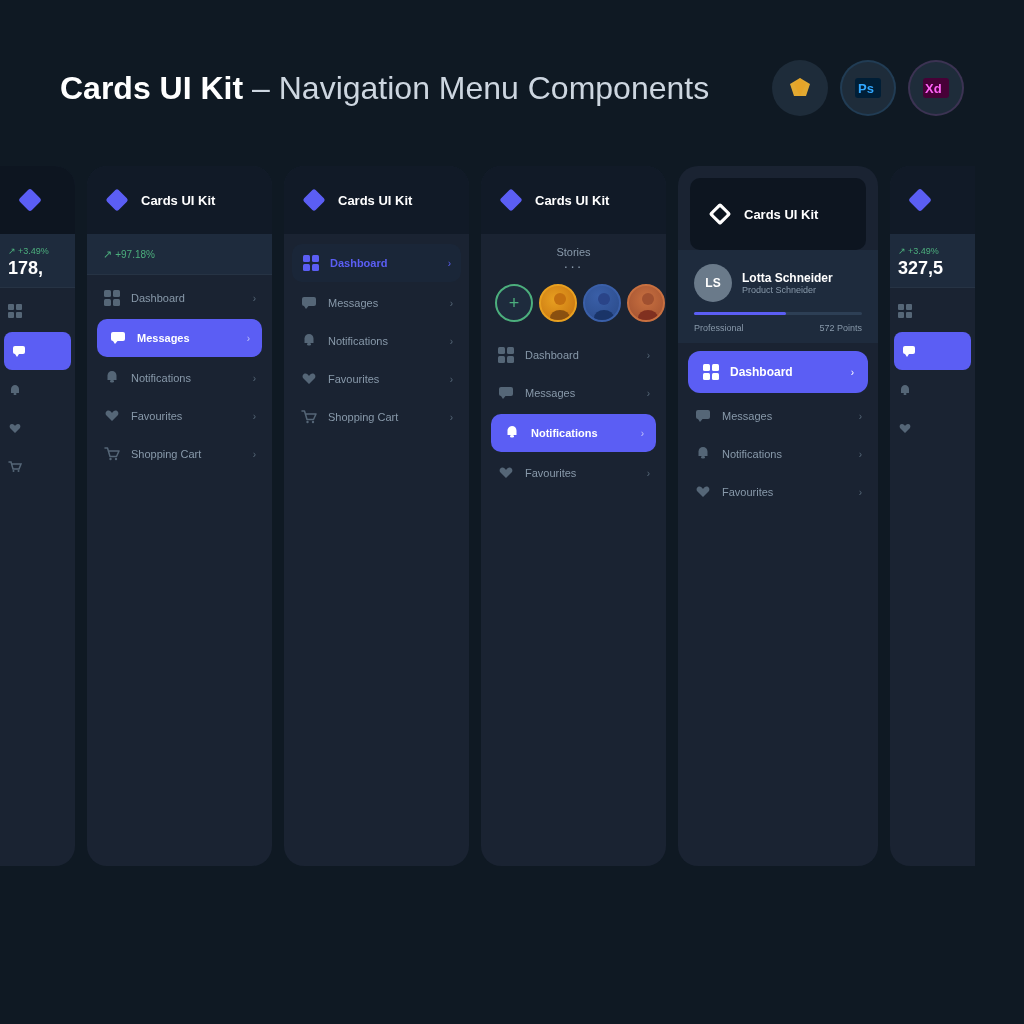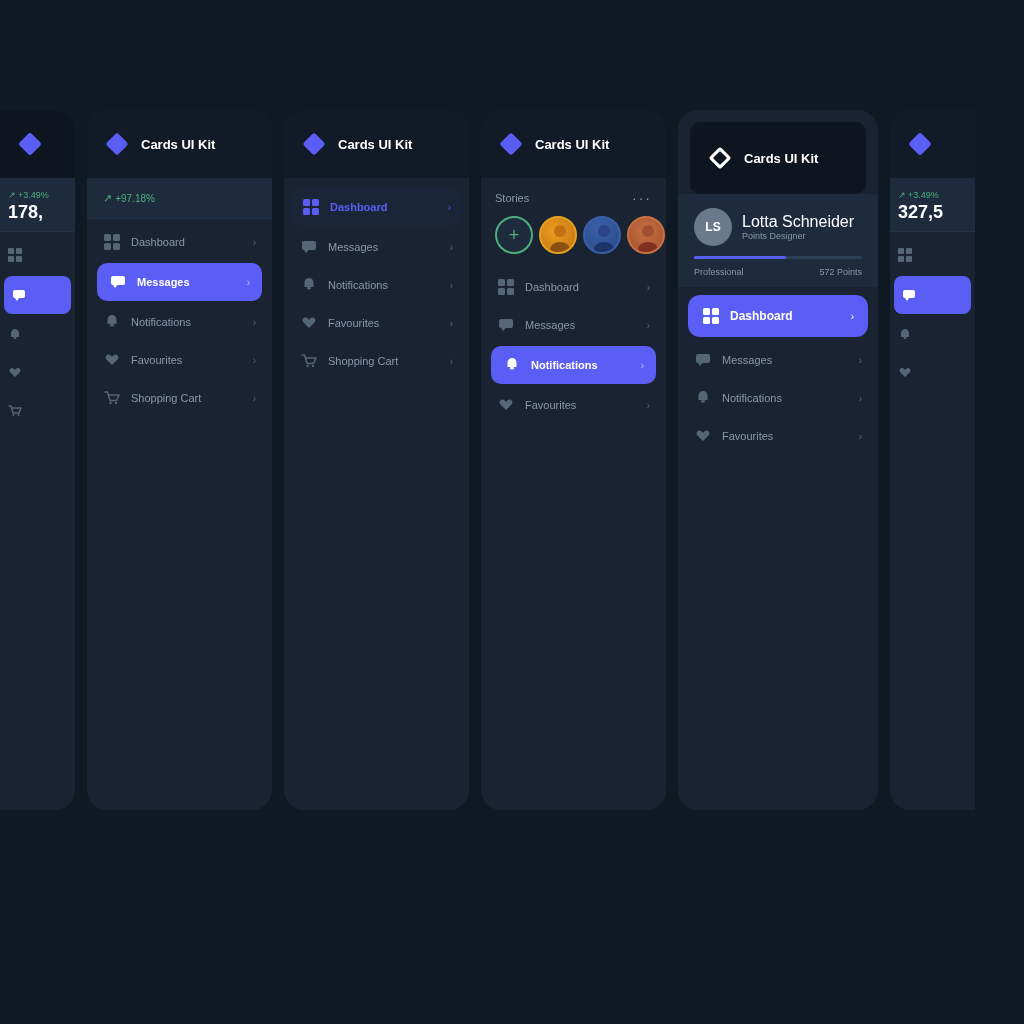--- a/index.html
+++ b/index.html
@@ -145,22 +145,22 @@
       border-radius: 50%;
       background: #4a5568;
       display: flex;
       align-items: center;
       justify-content: center;
       font-size: 12px;
       font-weight: 700;
       color: #fff;
     }
     .profile-info .name {
-      font-size: 16px;
-      font-weight: 400;
+      font-size: 12px;
+      font-weight: 700;
       color: #fff;
     }
     .profile-info .role {
       font-size: 9px;
       color: #8899aa;
     }
     .progress-bar-bg {
       height: 3px;
       background: #2d3f55;
       border-radius: 2px;
@@ -180,20 +180,21 @@
 
     
     .stories-section {
       padding: 12px 14px 10px;
     }
     .stories-header {
       display: flex;
       justify-content: space-between;
       align-items: center;
       margin-bottom: 10px;
+      flex-direction: column;
     }
     .stories-label {
       font-size: 11px;
       color: #8899aa;
     }
     .stories-dots {
       font-size: 14px;
       color: #8899aa;
       letter-spacing: 2px;
     }
@@ -263,20 +264,43 @@
     }
     .nav-item.active .nav-chevron { color: #ffffff99; }
 
     
     svg { display: block; }
   </style>
 </head>
 <body>
 
 <div class="header">
+  <div class="header-title">
+    <strong>Cards UI Kit</strong><span> – </span><span>Navigation Menu Components</span>
+  </div>
+  <div class="tool-icons">
+    <div class="tool-icon sketch">
+      <svg width="28" height="28" viewBox="0 0 28 28">
+        <polygon points="14,4 24,10 20,22 8,22 4,10" fill="#f7b731" opacity="0.9"></polygon>
+        <polygon points="14,4 8,10 14,22 20,10" fill="#e8a020" opacity="0.5"></polygon>
+      </svg>
+    </div>
+    <div class="tool-icon ps">
+      <svg width="28" height="22" viewBox="0 0 28 22">
+        <rect x="1" y="1" width="26" height="20" rx="3" fill="#001e36"></rect>
+        <text x="4" y="16" font-size="13" font-weight="800" fill="#31a8ff" font-family="Arial">Ps</text>
+      </svg>
+    </div>
+    <div class="tool-icon xd">
+      <svg width="28" height="22" viewBox="0 0 28 22">
+        <rect x="1" y="1" width="26" height="20" rx="3" fill="#470137"></rect>
+        <text x="3" y="16" font-size="13" font-weight="800" fill="#ff61f6" font-family="Arial">Xd</text>
+      </svg>
+    </div>
+  </div>
 </div>
 
 <div class="cards-container">
 
   <div class="card-panel partial-left">
     <div class="card-logo-area dark-alt">
       <svg class="diamond-icon" width="20" height="20" viewBox="0 0 20 20">
         <rect x="4" y="4" width="12" height="12" rx="2" transform="rotate(45 10 10)" fill="#5b5ef4"></rect>
       </svg>
     </div>
@@ -573,21 +597,21 @@
       <span class="card-title-text">Cards UI Kit</span>
     </div>
 
     <div class="profile-section">
       <div class="profile-row">
         <div class="profile-avatar" style="background:#6a7a8a;">
           <span>LS</span>
         </div>
         <div class="profile-info">
           <div class="name">Lotta Schneider</div>
-          <div class="role">Points Designer</div>
+          <div class="role">Product Schneider</div>
         </div>
       </div>
       <div class="progress-bar-bg">
         <div class="progress-bar-fill" style="width:55%;"></div>
       </div>
       <div class="progress-labels">
         <span>Professional</span>
         <span>572 Points</span>
       </div>
     </div>

